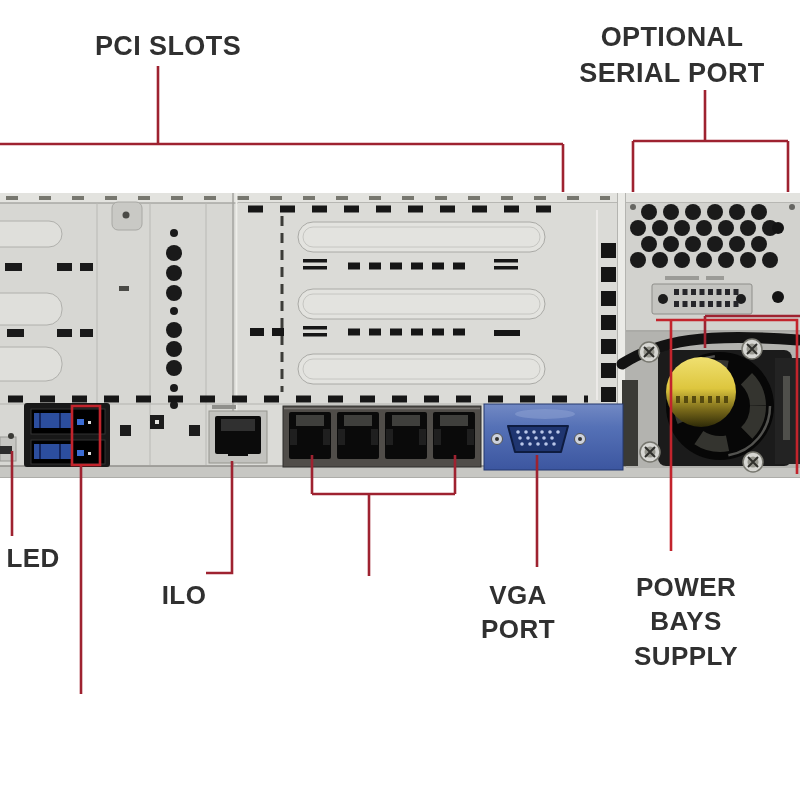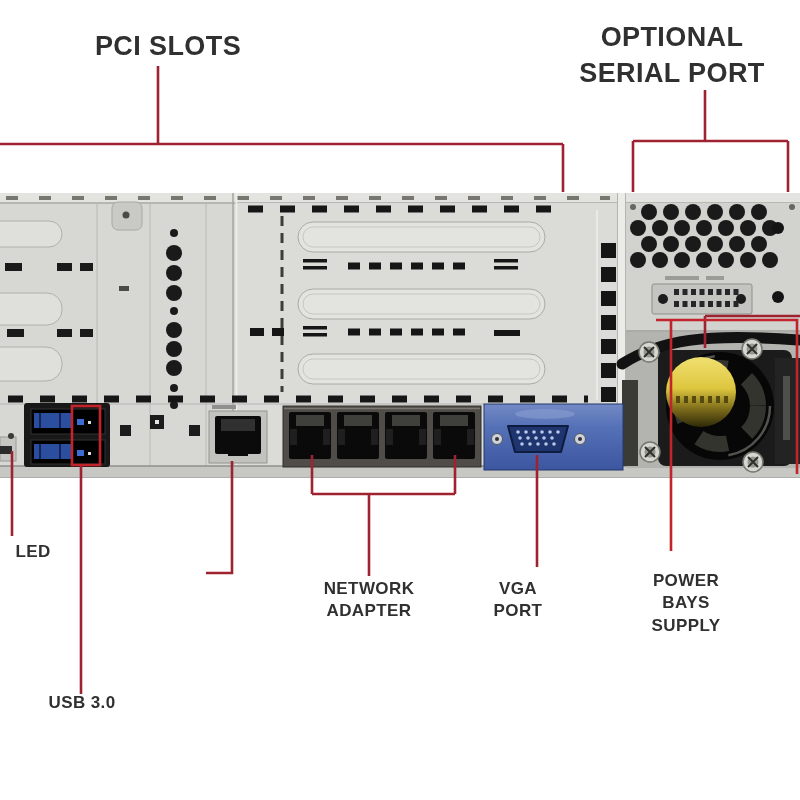--- a/index.html
+++ b/index.html
@@ -12,21 +12,21 @@
     --label-text:#303030;
   }
   html,body{margin:0;padding:0;background:#fff;}
   .stage{position:relative;width:800px;height:800px;background:#ffffff;overflow:hidden;
          font-family:"Liberation Sans", sans-serif;}
   .stage svg{position:absolute;left:0;top:0;}
   .lbl{position:absolute;transform:translateX(-50%);text-align:center;font-weight:bold;
        color:var(--label-text);line-height:1.32;letter-spacing:.4px;white-space:nowrap;}
   .lbl span{display:block;}
   .top-lbl{font-size:27px;}
-  .bot-lbl{font-size:17px;}
+  .bot-lbl{font-size:26px;}
   .leader{stroke:var(--leader-line);stroke-width:2.6;fill:none;}
   .hl{stroke:var(--highlight-box);stroke-width:2.6;fill:none;}
 </style>
 </head>
 <body>
 
 <div class="stage">
 
 <svg width="800" height="800" viewBox="0 0 800 800">
   <defs>
@@ -345,31 +345,27 @@
     <span>PCI SLOTS</span>
   </div>
   <div class="lbl top-lbl" style="left:672px;top:20px">
     <span>OPTIONAL</span>
     <span>SERIAL PORT</span>
   </div>
   <div class="lbl bot-lbl" style="left:33px;top:541px">
     <span>LED</span>
   </div>
   <div class="lbl bot-lbl" style="left:184px;top:578px">
-  </div>
-  <div class="lbl bot-lbl" style="left:369px;top:578px">
-    <span>NETWORK</span>
-    <span>ADAPTER</span>
+    <span>ILO</span>
   </div>
   <div class="lbl bot-lbl" style="left:518px;top:578px">
     <span>VGA</span>
     <span>PORT</span>
   </div>
   <div class="lbl bot-lbl" style="left:686px;top:570px">
     <span>POWER</span>
     <span>BAYS</span>
     <span>SUPPLY</span>
   </div>
   <div class="lbl bot-lbl" style="left:82px;top:692px">
-    <span>USB 3.0</span>
   </div>
 
 </div>
 
 </body></html>

